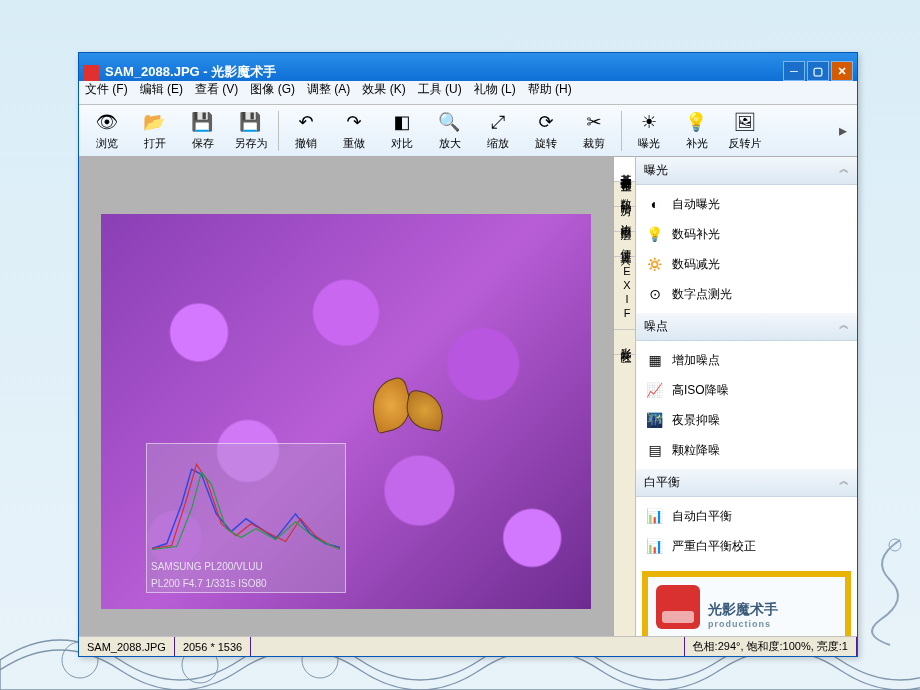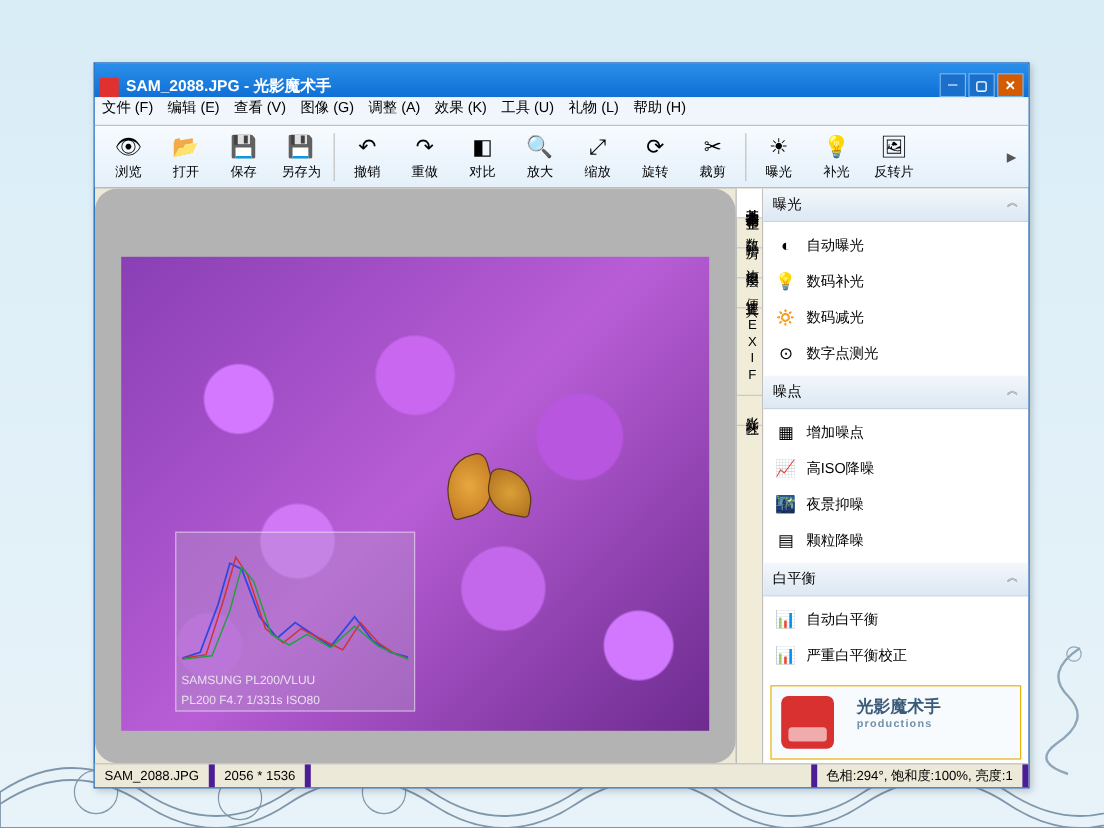--- a/index.html
+++ b/index.html
@@ -10,21 +10,21 @@
 .titlebar .spacer { flex: 1; }
 .winbtn { width: 22px; height: 20px; margin-left: 2px; background: #1a6fcb; border: 1px solid #7ab6f0; display: flex; align-items: center; justify-content: center; color: #fff; font-size: 11px; cursor: pointer; }
 .winbtn.close { background: #d55a00; }
 .menubar { height: 24px; background: #f0f6fb; border-bottom: 1px solid #c0c0c0; display: flex; padding: 0 6px; font-size: 12px; }
 .menubar span { margin-right: 12px; cursor: pointer; }
 .toolbar { height: 52px; background: linear-gradient(#f7fbff, #e4f0fa); border-bottom: 1px solid #b0b0b0; display: flex; align-items: center; padding: 0 4px; }
 .tbtn { width: 48px; height: 48px; display: flex; flex-direction: column; align-items: center; justify-content: center; font-size: 11px; cursor: pointer; border-right: 0; }
 .tbtn .ic { width: 24px; height: 24px; margin-bottom: 2px; display: flex; align-items: center; justify-content: center; font-size: 18px; }
 .sep { width: 1px; height: 40px; background: #c0c0c0; margin: 0 3px; }
 .body { flex: 1; display: flex; overflow: hidden; }
-.canvas-area { flex: 1; background: #b3b3b3; position: relative; display: flex; align-items: center; justify-content: center; overflow: hidden; border-radius: 19px; }
+.canvas-area { flex: 1; background: #b3b3b3; position: relative; display: flex; align-items: center; justify-content: center; overflow: hidden; }
 .photo { width: 490px; height: 395px; background: linear-gradient(135deg, #8a3fb5, #b85dd6, #6d2b8f); position: relative; margin-top: 30px; }
 .photo::before { content:""; position:absolute; inset:0; background:
   radial-gradient(circle at 20% 30%, #d478ff 0 28px, transparent 30px),
   radial-gradient(circle at 50% 25%, #c967f0 0 32px, transparent 34px),
   radial-gradient(circle at 78% 38%, #b856e0 0 35px, transparent 37px),
   radial-gradient(circle at 30% 60%, #d078f5 0 30px, transparent 32px),
   radial-gradient(circle at 65% 70%, #c468eb 0 34px, transparent 36px),
   radial-gradient(circle at 15% 82%, #c060e5 0 26px, transparent 28px),
   radial-gradient(circle at 88% 82%, #d278ff 0 28px, transparent 30px);
 }
@@ -36,27 +36,27 @@
 .histo-text { font-size: 10px; color: #e8e0f0; padding: 2px 4px; line-height: 1.3; }
 .vertical-tabs { width: 22px; background: #f0ecd8; border-left: 1px solid #b0b0b0; display: flex; flex-direction: column; font-size: 11px; }
 .vtab { writing-mode: vertical-rl; text-orientation: upright; padding: 8px 2px; border-bottom: 1px solid #c8c8c8; cursor: pointer; text-align: center; letter-spacing: 2px; }
 .vtab.active { background: #fff; font-weight: bold; }
 .sidepanel { width: 222px; background: #fff; border-left: 1px solid #c0c0c0; display: flex; flex-direction: column; font-size: 12px; overflow: hidden; }
 .panel-header { background: linear-gradient(#f3f7fb,#dce8f3); padding: 5px 8px; border-bottom: 1px solid #c8d4e0; display: flex; justify-content: space-between; cursor: pointer; }
 .panel-header .chev { color: #888; font-size: 10px; }
 .panel-body { padding: 4px 0; }
 .action-item { display: flex; align-items: center; padding: 6px 10px; cursor: pointer; }
 .action-item .aic { width: 18px; height: 18px; margin-right: 8px; display: flex; align-items: center; justify-content: center; font-size: 14px; }
-.brandbox { border: 1px solid #eab308; margin: 6px; padding: 8px; display: flex; align-items: flex-start; background: #f8fbfd; gap: 11px; }
+.brandbox { border: 6px solid #eab308; margin: 6px; padding: 8px; display: flex; align-items: flex-end; background: #f8fbfd; }
 .brandbox .logo { width: 44px; height: 44px; background: #d93030; border-radius: 6px; margin-right: 8px; position: relative; }
 .brandbox .logo::after{content:"";position:absolute;bottom:6px;left:6px;right:6px;height:12px;background:#fff;opacity:.6;border-radius:3px;}
 .brandbox .txt1 { font-size: 14px; color: #3a5a7a; font-weight: bold; }
 .brandbox .txt2 { font-size: 9px; color: #7090a8; letter-spacing: 1px; font-weight: bold; }
 .statusbar { height: 20px; background: #ece9d8; border-top: 1px solid #c0c0c0; display: flex; align-items: center; font-size: 11px; }
-.statusbar .cell { padding: 0 8px; border-right: 5px solid #4c1d95; height: 100%; display: flex; align-items: center; }
+.statusbar .cell { padding: 0 8px; border-right: 1px solid #4c1d95; height: 100%; display: flex; align-items: center; }
 .waves { position: absolute; bottom: 0; left: 0; right: 0; height: 80px; opacity: .55; }
 .waves svg { width: 100%; height: 100%; }
 .dragon { position:absolute; right:0; bottom:40px; width:80px; height:120px; opacity:.5; }
 </style>
 </head>
 <body>
 
 <div class="waves">
 <svg viewBox="0 0 920 80" preserveAspectRatio="none">
       <path d="M0,50 Q60,10 120,50 T240,50 T360,50 T480,50 T600,50 T720,50 T840,50 T960,50 V80 H0 Z" fill="none" stroke="#2a4a6a" stroke-width="1.5"></path>

